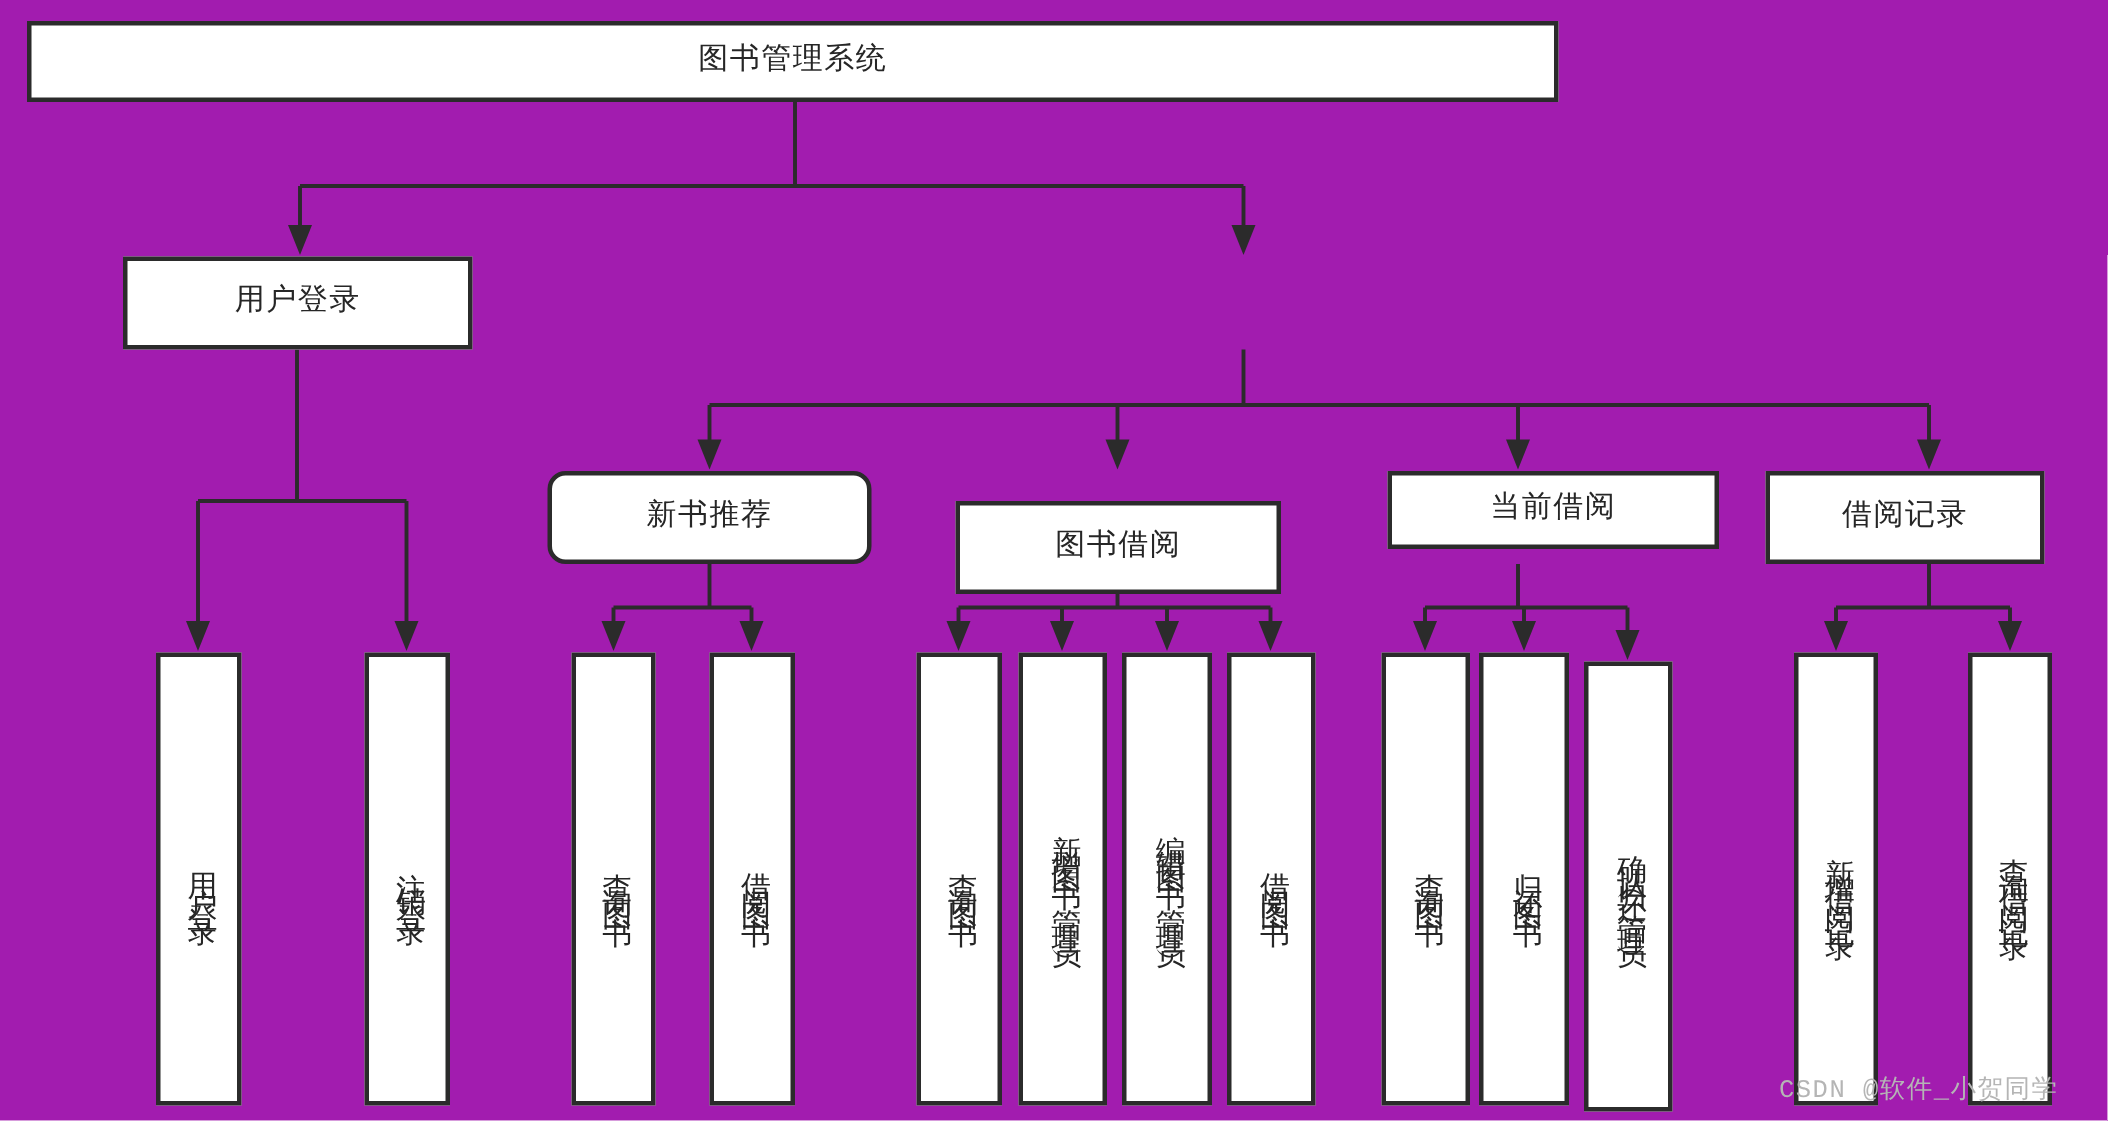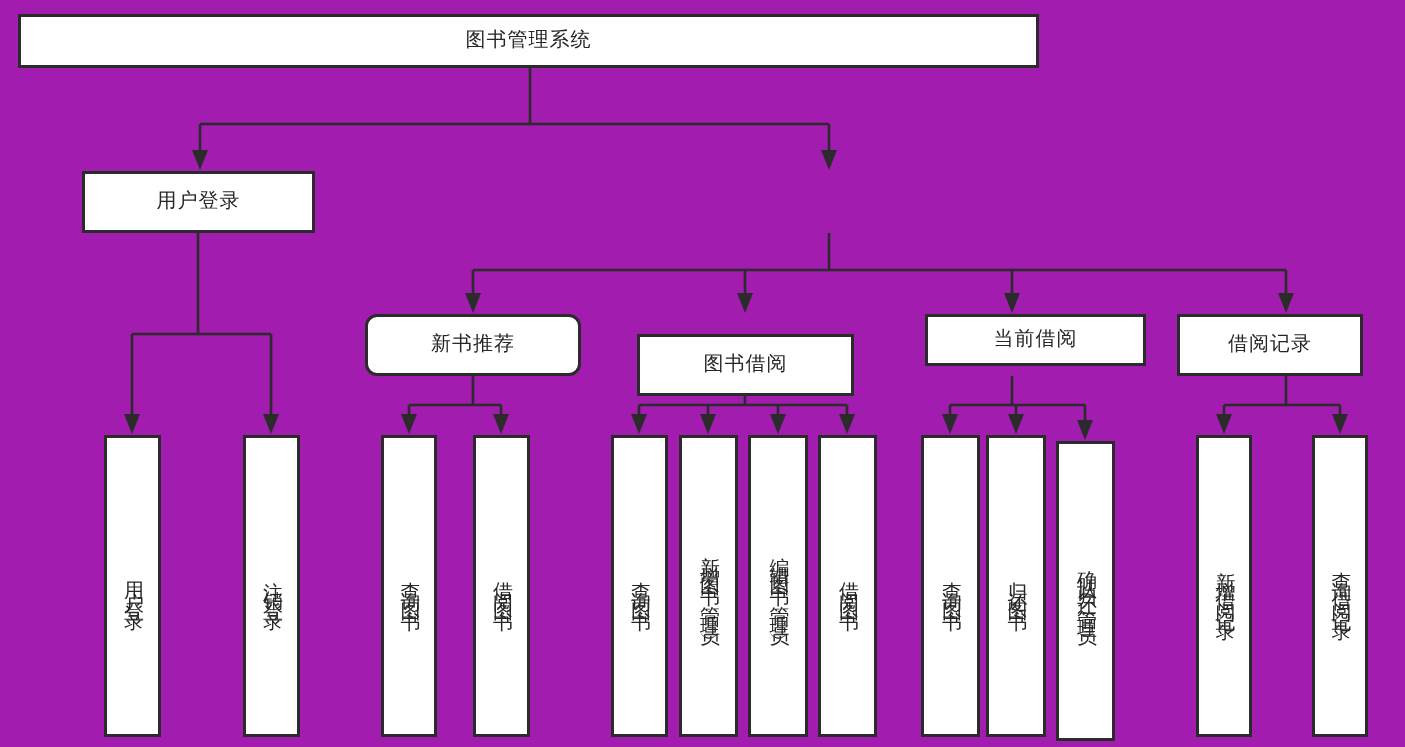--- a/index.html
+++ b/index.html
@@ -166,14 +166,15 @@
     <span style="letter-spacing:8px;">确认归还（管理员）</span>
   </div>
 
   <div class="node v-node" style="left:1196px;top:435px;width:56px;height:302px;">
     <span>新增借阅记录</span>
   </div>
   <div class="node v-node" style="left:1312px;top:435px;width:56px;height:302px;">
     <span>查询借阅记录</span>
   </div>
 
+  <div class="watermark">CSDN @软件_小贺同学</div>
 
 </div>
 
 </body></html>

